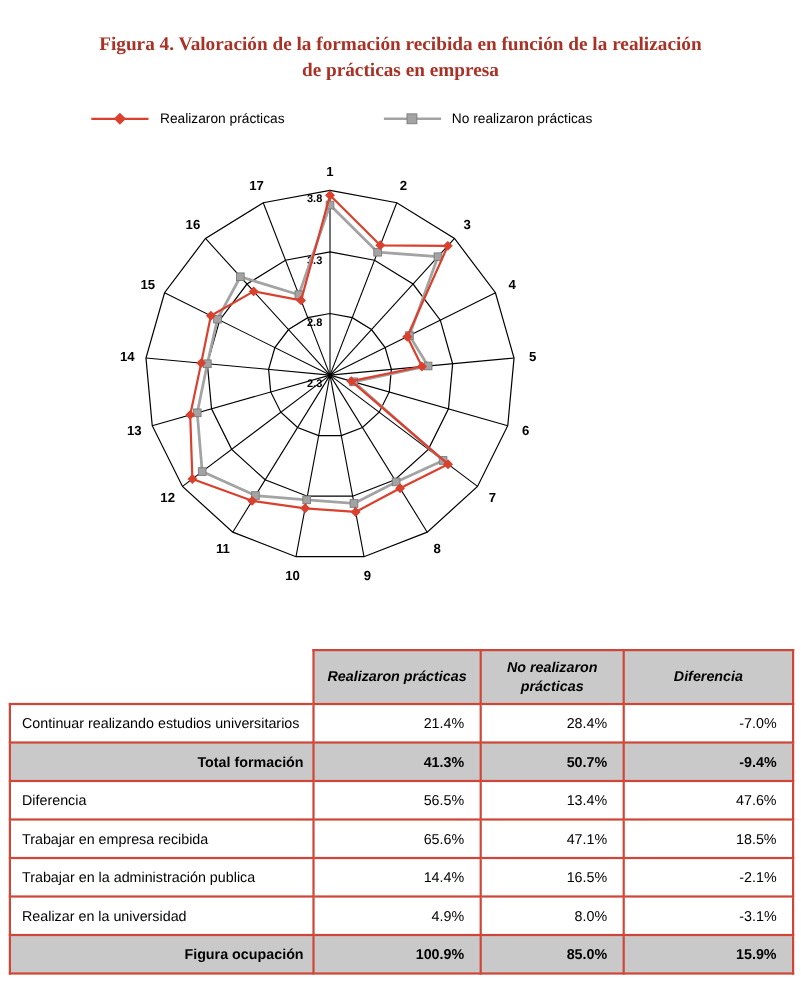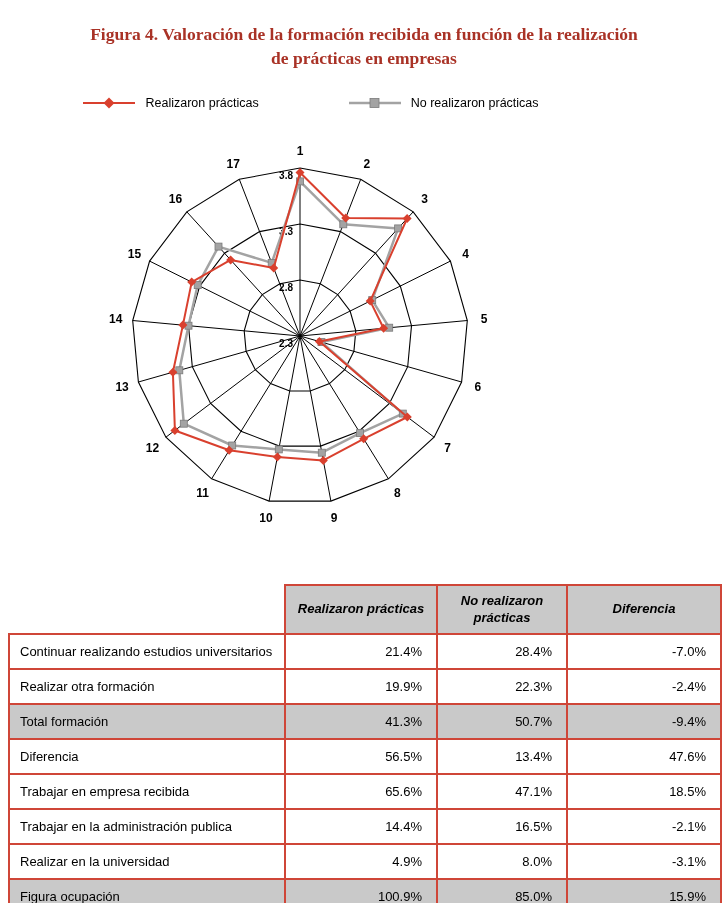--- a/index.html
+++ b/index.html
@@ -6,23 +6,23 @@
     --title-color:#a93226;
     --border-red:#cf4638;
     --header-bg:#c9c9c9;
   }
   html,body{margin:0;padding:0;background:#fff;}
   body{
     width:728px;height:903px;overflow:hidden;
     font-family:"Liberation Sans",sans-serif;color:#000;
   }
   .figure-title{
-    padding-top:23px;text-align:center;
+    padding-top:4px;text-align:center;
     font-family:"Liberation Serif",serif;font-weight:bold;
-    font-size:17.5px;line-height:1.35;color:var(--title-color);
+    font-size:17.5px;line-height:1.35;color:var(--title-color);margin-top:24px;
   }
   .chart-column{width:620px;margin:0;}
   .legend{
     margin-top:26px;display:flex;justify-content:center;gap:88px;
     align-items:center;font-size:12.5px;
   }
   .legend-item{display:flex;align-items:center;gap:8px;}
   .legend-swatch{display:block;}
   svg text{font-family:"Liberation Sans",sans-serif;fill:#000;}
   .radar-wrap{margin-top:2px;}
@@ -40,29 +40,29 @@
   table.results th.corner{
     border:none;background:#fff;
   }
   table.results td.lbl{
     text-align:left;padding:9px 8px 9px 10px;
   }
   table.results td.val{
     text-align:right;padding:9px 14px 9px 24px;
   }
   table.results tr.total td{
-    background:var(--header-bg);font-weight:normal;
+    background:var(--header-bg);font-weight:bold;text-align:right;
   }
 </style>
 </head>
 <body>
 
 <div class="figure-title">
   <div>Figura 4. Valoración de la formación recibida en función de la realización</div>
-  <div>de prácticas en empresas</div>
+  <div>de prácticas en empresa</div>
 </div>
 
 <div class="chart-column">
   <div class="legend">
     <div class="legend-item">
       <svg class="legend-swatch" width="56" height="14">
         <line x1="2" y1="7" x2="54" y2="7" stroke-width="2" stroke="#d9402e"></line>
         <path d="M 28 1.5 L 33.5 7 L 28 12.5 L 22.5 7 Z" fill="#d9402e"></path>
       </svg>
       <span>Realizaron prácticas</span>
@@ -174,26 +174,20 @@
         <th class="hdr">Diferencia</th>
       </tr>
   </thead>
   <tbody>
       <tr>
         <td class="lbl">Continuar realizando estudios universitarios</td>
         <td class="val">21.4%</td>
         <td class="val">28.4%</td>
         <td class="val">-7.0%</td>
       </tr>
-      <tr>
-        <td class="lbl">Realizar otra formación</td>
-        <td class="val">19.9%</td>
-        <td class="val">22.3%</td>
-        <td class="val">-2.4%</td>
-      </tr>
       <tr class="total">
         <td class="lbl">Total formación</td>
         <td class="val">41.3%</td>
         <td class="val">50.7%</td>
         <td class="val">-9.4%</td>
       </tr>
       <tr>
         <td class="lbl">Diferencia</td>
         <td class="val">56.5%</td>
         <td class="val">13.4%</td>

